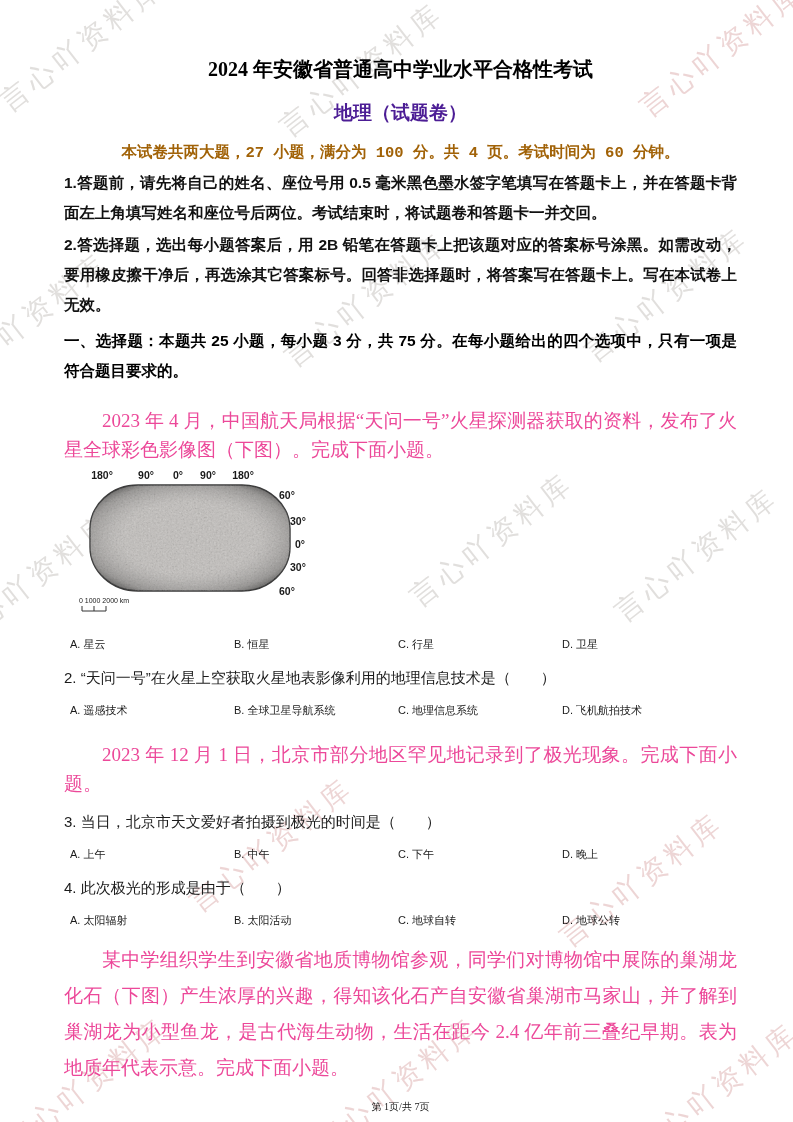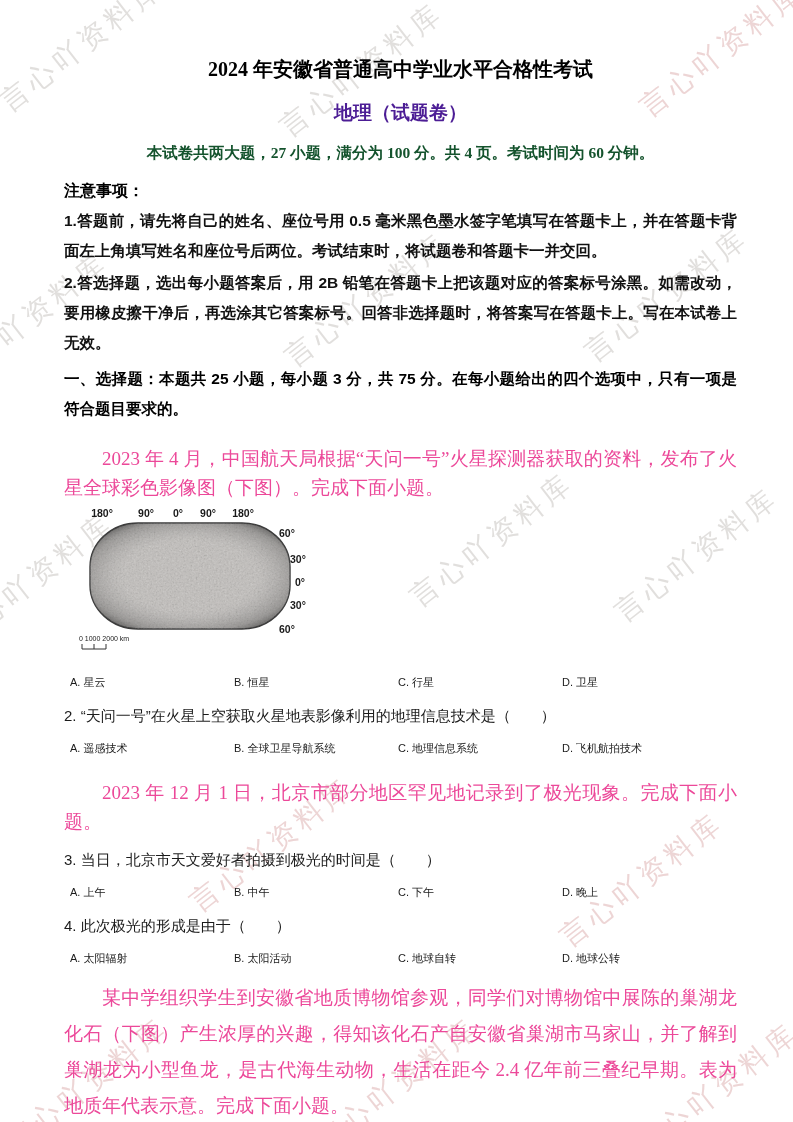--- a/index.html
+++ b/index.html
@@ -9,22 +9,22 @@
   .wm{position:absolute;white-space:nowrap;font-family:"Liberation Sans",sans-serif;
       font-size:28px;letter-spacing:5px;transform:rotate(-38deg);pointer-events:none;user-select:none;}
   .wm.g{color:rgba(184,178,174,.42);}
   .wm.p{color:rgba(214,162,162,.45);}
   
   .content{position:absolute;left:64px;top:54px;width:673px;}
   .title1{font-family:"Liberation Serif",serif;font-weight:bold;font-size:20px;
           text-align:center;margin:0;line-height:30px;color:#000;}
   .title2{font-family:"Liberation Serif",serif;font-weight:bold;font-size:19px;
           text-align:center;margin:15px 0 0 0;line-height:28px;color:#4c1d95;}
-  .exam-info{font-family:Liberation Serif, serif;font-weight:bold;font-size:15.5px;
-          text-align:center;margin:13px 0 0 0;line-height:26px;color:#14532d;}
+  .exam-info{font-family:Liberation Mono, monospace;font-weight:bold;font-size:15.5px;
+          text-align:center;margin:13px 0 0 0;line-height:26px;color:#a16207;}
   .notice-head{font-weight:bold;font-size:16px;margin:12px 0 0 0;line-height:26px;color:#000;}
   .body-p{font-weight:bold;font-size:15.5px;line-height:30px;text-align:justify;margin:2px 0 0 0;color:#111;}
   .section-head{font-weight:bold;font-size:15.5px;line-height:30px;text-align:justify;margin:6px 0 12px 0;color:#000;}
   .stimulus{font-family:"Liberation Serif",serif;font-size:19px;line-height:29px;
           text-indent:2em;text-align:justify;color:#ec4899;margin:20px 0 0 0;}
   .stimulus.tall{line-height:36px;}
   .figure{margin:4px 0 0 14px;}
   .q-text{font-size:15px;line-height:20px;margin:14px 0 0 0;}
   .opts{display:flex;margin:12px 0 0 6px;font-size:11px;line-height:20px;}
   .opt{width:164px;}
@@ -55,21 +55,20 @@
     <span class="wm p" style="left:298px;top:1066px">言心吖资料库</span>
     <span class="wm p" style="left:618px;top:1071px">言心吖资料库</span>
   </div>
 
   <div class="content">
 
     <h1 class="title1">2024 年安徽省普通高中学业水平合格性考试</h1>
     <h2 class="title2">地理（试题卷）</h2>
     <p class="exam-info">本试卷共两大题，27 小题，满分为 100 分。共 4 页。考试时间为 60 分钟。</p>
 
-    <p class="notice-head">注意事项：</p>
     <p class="body-p">1.答题前，请先将自己的姓名、座位号用 0.5 毫米黑色墨水签字笔填写在答题卡上，并在答题卡背面左上角填写姓名和座位号后两位。考试结束时，将试题卷和答题卡一并交回。</p>
     <p class="body-p">2.答选择题，选出每小题答案后，用 2B 铅笔在答题卡上把该题对应的答案标号涂黑。如需改动，要用橡皮擦干净后，再选涂其它答案标号。回答非选择题时，将答案写在答题卡上。写在本试卷上无效。</p>
 
     <p class="section-head">一、选择题：本题共 25 小题，每小题 3 分，共 75 分。在每小题给出的四个选项中，只有一项是符合题目要求的。</p>
 
     <p class="stimulus">2023 年 4 月，中国航天局根据“天问一号”火星探测器获取的资料，发布了火星全球彩色影像图（下图）。完成下面小题。</p>
 
     <div class="figure">
       <svg width="252" height="150" viewBox="0 0 252 150">
         <defs>

